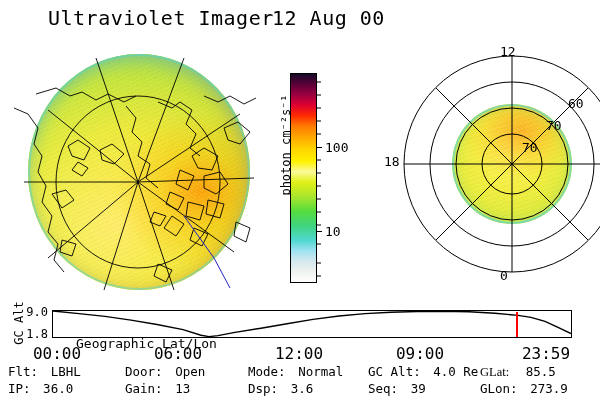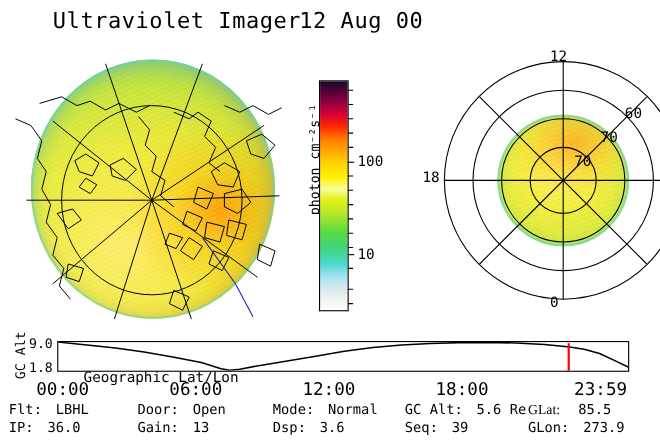--- a/index.html
+++ b/index.html
@@ -374,40 +374,40 @@
         <polyline fill="none" stroke="#000" stroke-width="1.4" points="0,0 26,2.6 52,5.4 78,9.1 104,13.5 130,18.6 148,24.2 156,25.6 165,24.6 182,21.4 208,17.2 234,12.8 260,8.4 286,5.0 312,2.6 338,1.2 364,0.5 390,0.3 416,0.8 442,2.2 465,4.4 478,6.4 492,10.4 505,16.4 518,22.6"></polyline>
       </svg>
       <div id="alt-marker" style="left: 463.368px; background: rgb(255, 0, 0);"></div>
     </div>
   </div>
 
   <div id="time-axis">
     <div class="time-lbl" style="left:57px">00:00</div>
     <div class="time-lbl" style="left:178px">06:00</div>
     <div class="time-lbl" style="left:299px">12:00</div>
-    <div class="time-lbl" style="left:420px">18:00</div>
+    <div class="time-lbl" style="left:420px">09:00</div>
     <div class="time-lbl" style="left:546px">23:59</div>
   </div>
 
   <div id="status">
     <div class="status-cell st-row0" style="left:8px">
       <span class="st-key" style="margin-right: 5px;">Flt:</span>
       <span class="st-val">LBHL</span>
     </div>
     <div class="status-cell st-row0" style="left:125px">
       <span class="st-key" style="margin-right: 5px;">Door:</span>
       <span class="st-val">Open</span>
     </div>
     <div class="status-cell st-row0" style="left:248px">
       <span class="st-key" style="margin-right: 5px;">Mode:</span>
       <span class="st-val">Normal</span>
     </div>
     <div class="status-cell st-row0" style="left:368px">
       <span class="st-key" style="margin-right: 5px;">GC Alt:</span>
-      <span class="st-val">5.6 Re</span>
+      <span class="st-val">4.0 Re</span>
     </div>
     <div class="status-cell st-row0" style="left:480px">
       <span class="st-key" style="margin-right: 9px; font-family: Liberation Serif, serif;">GLat:</span>
       <span class="st-val">85.5</span>
     </div>
 
     <div class="status-cell st-row1" style="left:8px">
       <span class="st-key" style="margin-right: 5px;">IP:</span>
       <span class="st-val">36.0</span>
     </div>

